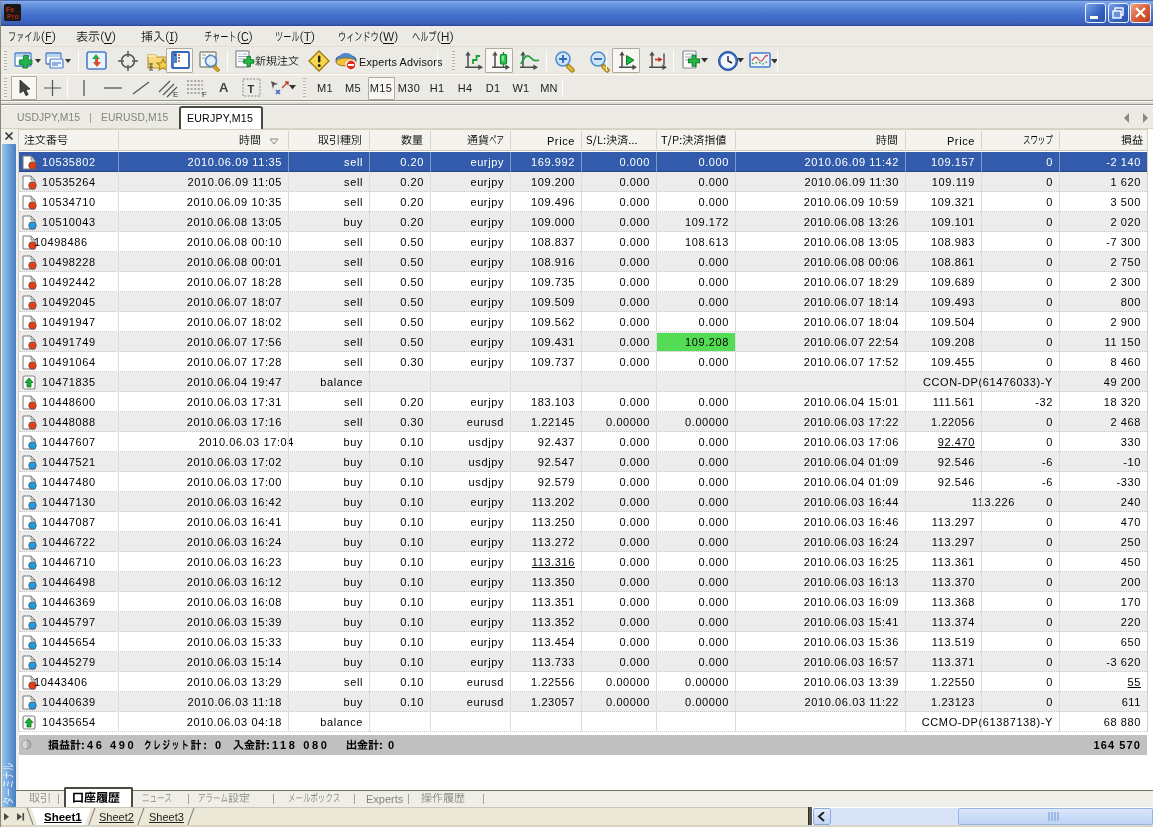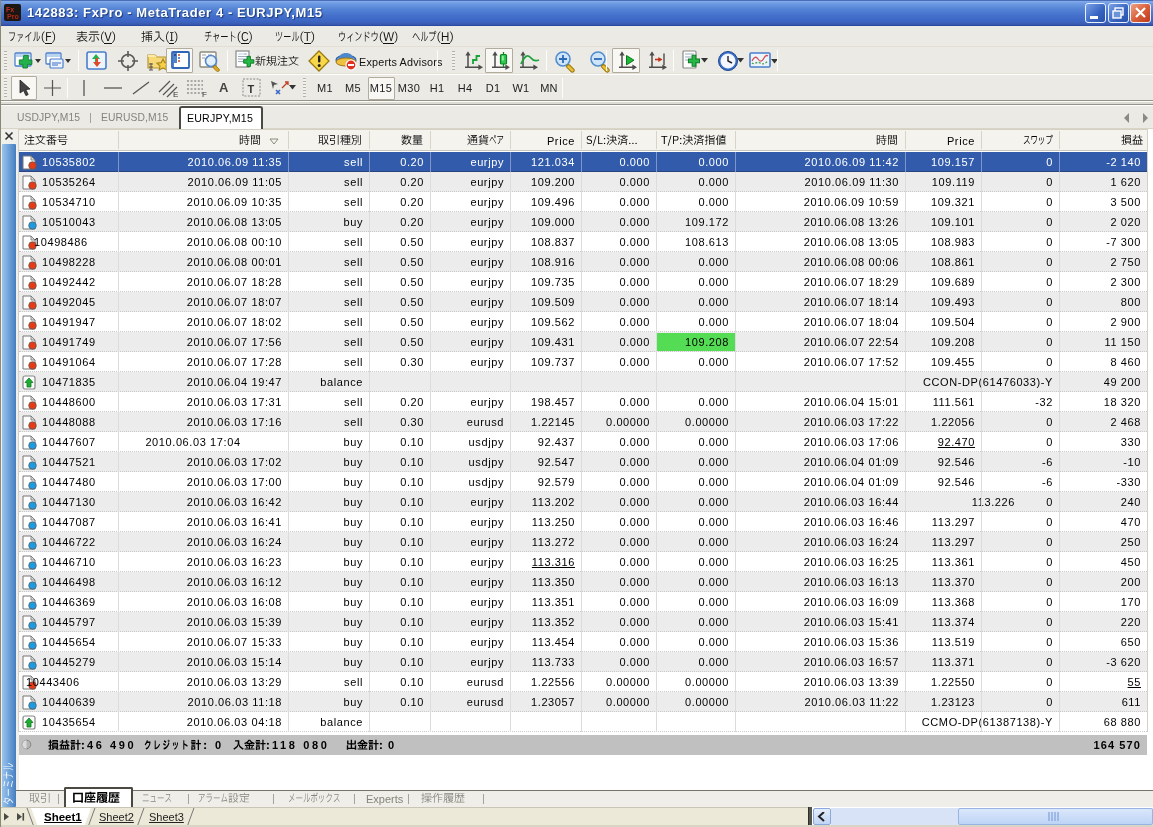--- a/index.html
+++ b/index.html
@@ -12,21 +12,20 @@
 .celll{position:absolute;font-size:11px;letter-spacing:.6px;color:#000;text-align:left;white-space:nowrap}
 .tfbtn{position:absolute;top:3px;height:20px;line-height:20px;text-align:center;font-size:11px;color:#222;letter-spacing:.3px}
 </style></head><body>
 <div id="win">
 <div class="abs" style="left:0;top:0;width:1153px;height:26px;background:linear-gradient(180deg,#27479c 0,#83abe9 5%,#6d9ae2 14%,#5584d6 35%,#4470cc 60%,#3d65c3 82%,#3a5cb0 93%,#27449a 100%)"></div>
 <svg class="abs" style="left:4px;top:4px" width="17" height="17">
       <rect x="0" y="0" width="17" height="17" rx="2" fill="#1c1713"></rect>
       <text x="2" y="8" font-size="7" font-weight="bold" fill="#c03020" font-family="Liberation Sans">Fx</text>
       <text x="3" y="15" font-size="7" font-weight="bold" fill="#b02818" font-family="Liberation Sans">Pro</text>
     </svg>
-<div class="abs" style="left:27px;top:5px;font-size:13px;font-weight:bold;color:#fff;letter-spacing:.6px;text-shadow:1px 1px 1px #1a3a7a">142883: FxPro - MetaTrader 4 - EURJPY,M15</div>
 <div class="abs" style="left:1085px;top:3px;width:21px;height:20px;border-radius:3px;border:1px solid #e8f0fc;background:linear-gradient(135deg,#7aa0e8,#3563c0 60%,#2a52a8)">
       <div class="abs" style="left:4px;top:12px;width:8px;height:3px;background:#fff"></div>
     </div>
 <div class="abs" style="left:1108px;top:3px;width:21px;height:20px;border-radius:3px;border:1px solid #e8f0fc;background:linear-gradient(135deg,#7aa0e8,#3563c0 60%,#2a52a8)"><svg width="19" height="18">
         <rect x="6" y="4" width="8" height="7" fill="none" stroke="#fff" stroke-width="1.4"></rect>
         <rect x="4" y="7" width="8" height="7" fill="#6a94d8" stroke="#fff" stroke-width="1.4"></rect>
       </svg></div>
 <div class="abs" style="left:1130px;top:3px;width:21px;height:20px;border-radius:3px;border:1px solid #e8f0fc;background:linear-gradient(135deg,#eda283,#d95b36 55%,#bc3a1d)"><svg width="19" height="18">
         <path d="M5 4 L14 13 M14 4 L5 13" stroke="#fff" stroke-width="2.2"></path>
       </svg></div>
@@ -345,21 +344,21 @@
 <svg class="abs" style="left:22px;top:155px" width="16" height="15">
       <path d="M1 1h8l4 4v9H1z" fill="#fff" stroke="#777" stroke-width="1"></path>
       <path d="M9 1l4 4H9z" fill="#ddd" stroke="#777" stroke-width=".8"></path>
       <circle cx="10.5" cy="10.5" r="3.8" fill="#e33c16" stroke="#555" stroke-width=".7"></circle>
     </svg>
 <div class="celll" style="left:42px;top:156px;color:#fff">10535802</div>
 <div class="cell" style="left:120px;top:156px;width:162px;color:#fff;">2010.06.09 11:35</div>
 <div class="cell" style="left:290px;top:156px;width:73px;color:#fff;">sell</div>
 <div class="cell" style="left:371px;top:156px;width:53px;color:#fff;">0.20</div>
 <div class="cell" style="left:432px;top:156px;width:72px;color:#fff;">eurjpy</div>
-<div class="cell" style="left:512px;top:156px;width:63px;color:#fff;">121.034</div>
+<div class="cell" style="left:512px;top:156px;width:63px;color:#fff;">169.992</div>
 <div class="cell" style="left:583px;top:156px;width:67px;color:#fff;">0.000</div>
 <div class="cell" style="left:658px;top:156px;width:71px;color:#fff;">0.000</div>
 <div class="cell" style="left:737px;top:156px;width:162px;color:#fff;">2010.06.09 11:42</div>
 <div class="cell" style="left:907px;top:156px;width:68px;color:#fff;">109.157</div>
 <div class="cell" style="left:983px;top:156px;width:70px;color:#fff;">0</div>
 <div class="cell" style="left:1061px;top:156px;width:80px;color:#fff;">-2 140</div>
 <div class="abs" style="left:19px;top:172px;width:1128px;height:20px;background:#ececec;border-bottom:1px dotted #c9c9c9"></div>
 <svg class="abs" style="left:22px;top:175px" width="16" height="15">
       <path d="M1 1h8l4 4v9H1z" fill="#fff" stroke="#777" stroke-width="1"></path>
       <path d="M9 1l4 4H9z" fill="#ddd" stroke="#777" stroke-width=".8"></path>
@@ -559,21 +558,21 @@
 <svg class="abs" style="left:22px;top:395px" width="16" height="15">
       <path d="M1 1h8l4 4v9H1z" fill="#fff" stroke="#777" stroke-width="1"></path>
       <path d="M9 1l4 4H9z" fill="#ddd" stroke="#777" stroke-width=".8"></path>
       <circle cx="10.5" cy="10.5" r="3.8" fill="#e33c16" stroke="#555" stroke-width=".7"></circle>
     </svg>
 <div class="celll" style="left:42px;top:396px;color:#000">10448600</div>
 <div class="cell" style="left:120px;top:396px;width:162px;color:#000;">2010.06.03 17:31</div>
 <div class="cell" style="left:290px;top:396px;width:73px;color:#000;">sell</div>
 <div class="cell" style="left:371px;top:396px;width:53px;color:#000;">0.20</div>
 <div class="cell" style="left:432px;top:396px;width:72px;color:#000;">eurjpy</div>
-<div class="cell" style="left:512px;top:396px;width:63px;color:#000;">198.457</div>
+<div class="cell" style="left:512px;top:396px;width:63px;color:#000;">183.103</div>
 <div class="cell" style="left:583px;top:396px;width:67px;color:#000;">0.000</div>
 <div class="cell" style="left:658px;top:396px;width:71px;color:#000;">0.000</div>
 <div class="cell" style="left:737px;top:396px;width:162px;color:#000;">2010.06.04 15:01</div>
 <div class="cell" style="left:907px;top:396px;width:68px;color:#000;">111.561</div>
 <div class="cell" style="left:983px;top:396px;width:70px;color:#000;">-32</div>
 <div class="cell" style="left:1061px;top:396px;width:80px;color:#000;">18 320</div>
 <div class="abs" style="left:19px;top:412px;width:1128px;height:20px;background:#ececec;border-bottom:1px dotted #c9c9c9"></div>
 <svg class="abs" style="left:22px;top:415px" width="16" height="15">
       <path d="M1 1h8l4 4v9H1z" fill="#fff" stroke="#777" stroke-width="1"></path>
       <path d="M9 1l4 4H9z" fill="#ddd" stroke="#777" stroke-width=".8"></path>
@@ -591,21 +590,21 @@
 <div class="cell" style="left:907px;top:416px;width:68px;color:#000;">1.22056</div>
 <div class="cell" style="left:983px;top:416px;width:70px;color:#000;">0</div>
 <div class="cell" style="left:1061px;top:416px;width:80px;color:#000;">2 468</div>
 <div class="abs" style="left:19px;top:432px;width:1128px;height:20px;background:#ffffff;border-bottom:1px dotted #c9c9c9"></div>
 <svg class="abs" style="left:22px;top:435px" width="16" height="15">
       <path d="M1 1h8l4 4v9H1z" fill="#fff" stroke="#777" stroke-width="1"></path>
       <path d="M9 1l4 4H9z" fill="#ddd" stroke="#777" stroke-width=".8"></path>
       <circle cx="10.5" cy="10.5" r="3.8" fill="#1e9ae0" stroke="#555" stroke-width=".7"></circle>
     </svg>
 <div class="celll" style="left:42px;top:436px;color:#000">10447607</div>
-<div class="cell" style="left:112px;top:436px;width:162px;color:#000;text-align:center;">2010.06.03 17:04</div>
+<div class="cell" style="left:132px;top:436px;width:162px;color:#000;">2010.06.03 17:04</div>
 <div class="cell" style="left:290px;top:436px;width:73px;color:#000;">buy</div>
 <div class="cell" style="left:371px;top:436px;width:53px;color:#000;">0.10</div>
 <div class="cell" style="left:432px;top:436px;width:72px;color:#000;">usdjpy</div>
 <div class="cell" style="left:512px;top:436px;width:63px;color:#000;">92.437</div>
 <div class="cell" style="left:583px;top:436px;width:67px;color:#000;">0.000</div>
 <div class="cell" style="left:658px;top:436px;width:71px;color:#000;">0.000</div>
 <div class="cell" style="left:737px;top:436px;width:162px;color:#000;">2010.06.03 17:06</div>
 <div class="cell" style="left:907px;top:436px;width:68px;color:#000;text-decoration:underline;">92.470</div>
 <div class="cell" style="left:983px;top:436px;width:70px;color:#000;">0</div>
 <div class="cell" style="left:1061px;top:436px;width:80px;color:#000;">330</div>
@@ -771,21 +770,21 @@
 <div class="cell" style="left:907px;top:616px;width:68px;color:#000;">113.374</div>
 <div class="cell" style="left:983px;top:616px;width:70px;color:#000;">0</div>
 <div class="cell" style="left:1061px;top:616px;width:80px;color:#000;">220</div>
 <div class="abs" style="left:19px;top:632px;width:1128px;height:20px;background:#ffffff;border-bottom:1px dotted #c9c9c9"></div>
 <svg class="abs" style="left:22px;top:635px" width="16" height="15">
       <path d="M1 1h8l4 4v9H1z" fill="#fff" stroke="#777" stroke-width="1"></path>
       <path d="M9 1l4 4H9z" fill="#ddd" stroke="#777" stroke-width=".8"></path>
       <circle cx="10.5" cy="10.5" r="3.8" fill="#1e9ae0" stroke="#555" stroke-width=".7"></circle>
     </svg>
 <div class="celll" style="left:42px;top:636px;color:#000">10445654</div>
-<div class="cell" style="left:120px;top:636px;width:162px;color:#000;">2010.06.07 15:33</div>
+<div class="cell" style="left:120px;top:636px;width:162px;color:#000;">2010.06.03 15:33</div>
 <div class="cell" style="left:290px;top:636px;width:73px;color:#000;">buy</div>
 <div class="cell" style="left:371px;top:636px;width:53px;color:#000;">0.10</div>
 <div class="cell" style="left:432px;top:636px;width:72px;color:#000;">eurjpy</div>
 <div class="cell" style="left:512px;top:636px;width:63px;color:#000;">113.454</div>
 <div class="cell" style="left:583px;top:636px;width:67px;color:#000;">0.000</div>
 <div class="cell" style="left:658px;top:636px;width:71px;color:#000;">0.000</div>
 <div class="cell" style="left:737px;top:636px;width:162px;color:#000;">2010.06.03 15:36</div>
 <div class="cell" style="left:907px;top:636px;width:68px;color:#000;">113.519</div>
 <div class="cell" style="left:983px;top:636px;width:70px;color:#000;">0</div>
 <div class="cell" style="left:1061px;top:636px;width:80px;color:#000;">650</div>
@@ -806,21 +805,21 @@
 <div class="cell" style="left:737px;top:656px;width:162px;color:#000;">2010.06.03 16:57</div>
 <div class="cell" style="left:907px;top:656px;width:68px;color:#000;">113.371</div>
 <div class="cell" style="left:983px;top:656px;width:70px;color:#000;">0</div>
 <div class="cell" style="left:1061px;top:656px;width:80px;color:#000;">-3 620</div>
 <div class="abs" style="left:19px;top:672px;width:1128px;height:20px;background:#ffffff;border-bottom:1px dotted #c9c9c9"></div>
 <svg class="abs" style="left:22px;top:675px" width="16" height="15">
       <path d="M1 1h8l4 4v9H1z" fill="#fff" stroke="#777" stroke-width="1"></path>
       <path d="M9 1l4 4H9z" fill="#ddd" stroke="#777" stroke-width=".8"></path>
       <circle cx="10.5" cy="10.5" r="3.8" fill="#e33c16" stroke="#555" stroke-width=".7"></circle>
     </svg>
-<div class="celll" style="left:26px;top:676px;color:#000">10443406</div>
+<div class="celll" style="left:34px;top:676px;color:#000">10443406</div>
 <div class="cell" style="left:120px;top:676px;width:162px;color:#000;">2010.06.03 13:29</div>
 <div class="cell" style="left:290px;top:676px;width:73px;color:#000;">sell</div>
 <div class="cell" style="left:371px;top:676px;width:53px;color:#000;">0.10</div>
 <div class="cell" style="left:432px;top:676px;width:72px;color:#000;">eurusd</div>
 <div class="cell" style="left:512px;top:676px;width:63px;color:#000;">1.22556</div>
 <div class="cell" style="left:583px;top:676px;width:67px;color:#000;">0.00000</div>
 <div class="cell" style="left:658px;top:676px;width:71px;color:#000;">0.00000</div>
 <div class="cell" style="left:737px;top:676px;width:162px;color:#000;">2010.06.03 13:39</div>
 <div class="cell" style="left:907px;top:676px;width:68px;color:#000;">1.22550</div>
 <div class="cell" style="left:983px;top:676px;width:70px;color:#000;">0</div>

